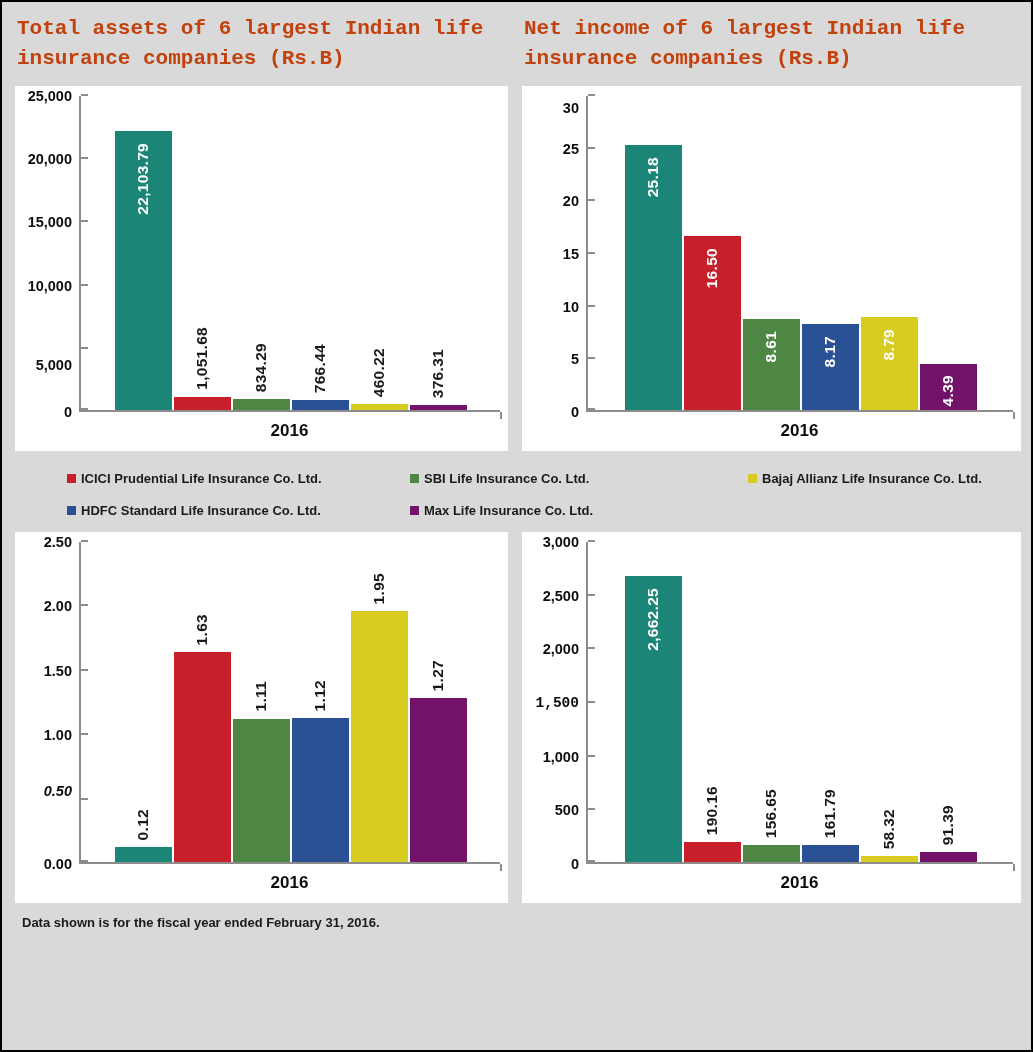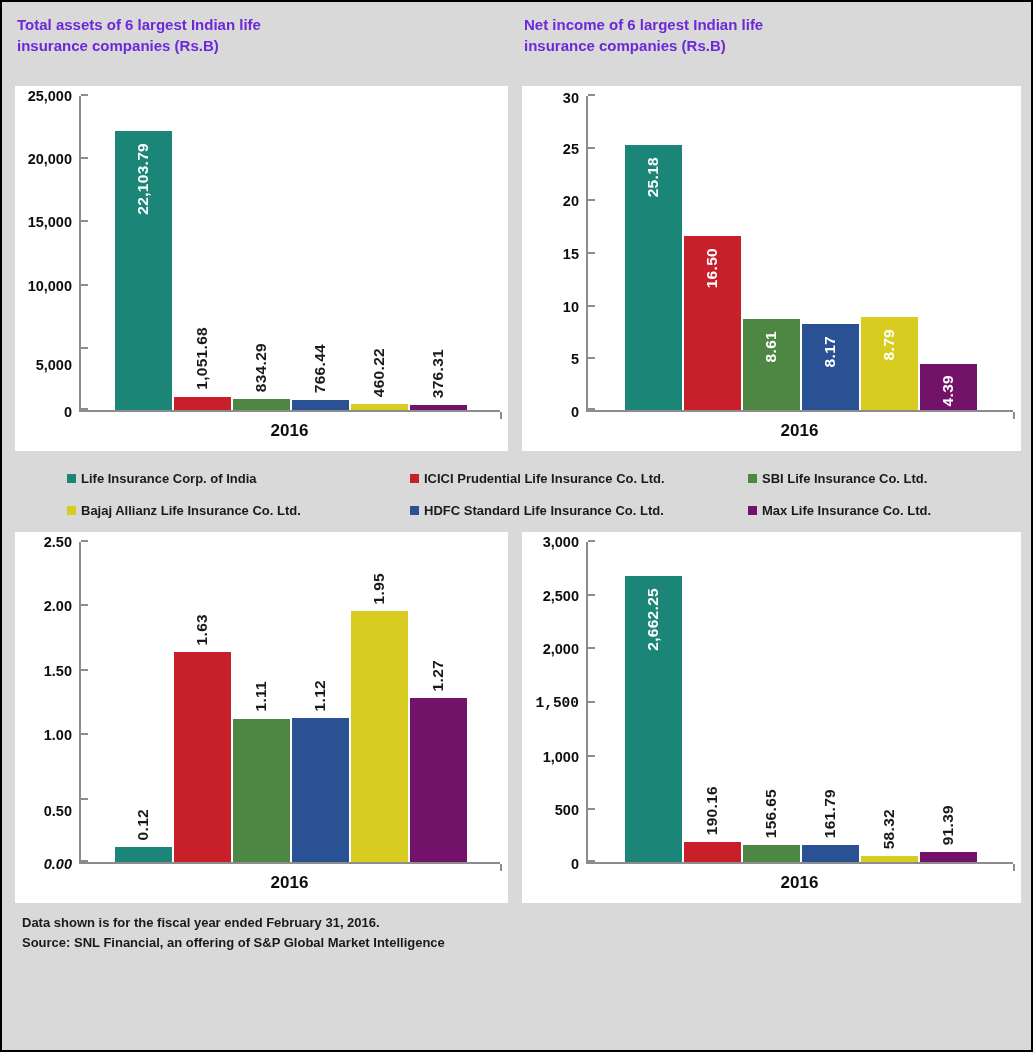--- a/index.html
+++ b/index.html
@@ -14,27 +14,28 @@
     border:2px solid #000000;
     padding:10px 13px 8px 13px;
     overflow:hidden;
   }
   .grid-row {
     display:grid;
     grid-template-columns:493px 499px;
     column-gap:14px;
   }
   .chart-title {
-    font-size:15px;
+    font-size:21px;
     font-weight:bold;
     line-height:1.42;
-    color:#6d28d9;
+    color:#c2410c;
     white-space:pre-line;
     margin:2px 0 6px 2px;
     min-height:66px;
+    font-family:Liberation Mono, monospace;
   }
   .chart-panel {
     background:#ffffff;
     padding:10px 8px 0 6px;
   }
   .chart-body { display:flex; }
   .y-col {
     width:58px;
     position:relative;
     flex:none;
@@ -196,21 +197,21 @@
 insurance companies (Rs.B)</div>
       <div class="chart-panel">
         <div class="chart-body">
           <div class="y-col" style="height: 316px;">
               <div class="ytick-label" style="bottom: -9px;">0</div>
               <div class="ytick-label" style="bottom: 44px;">5</div>
               <div class="ytick-label" style="bottom: 96px;">10</div>
               <div class="ytick-label" style="bottom: 149px;">15</div>
               <div class="ytick-label" style="bottom: 202px;">20</div>
               <div class="ytick-label" style="bottom: 254px;">25</div>
-              <div class="ytick-label" style="bottom: 305px; margin-top: 48px;">30</div>
+              <div class="ytick-label" style="bottom: 295px; margin-top: 48px;">30</div>
             </div>
           <div class="plot" style="height: 316px;">
               <div class="ytick-mark" style="bottom: 0px;"></div>
               <div class="ytick-mark" style="bottom: 51px;"></div>
               <div class="ytick-mark" style="bottom: 103px;"></div>
               <div class="ytick-mark" style="bottom: 156px;"></div>
               <div class="ytick-mark" style="bottom: 209px;"></div>
               <div class="ytick-mark" style="bottom: 261px;"></div>
               <div class="ytick-mark" style="bottom: 314px;"></div>
               <div class="bars">
@@ -248,24 +249,20 @@
             </div>
         </div>
         <div class="x-label">2016</div>
       </div>
     </div>
   </div>
 
   <div class="legend-band">
     <div class="legend-grid">
       <div class="legend-item">
-        <span class="legend-swatch" style="background: rgb(27, 133, 119);"></span>
-        <span>Life Insurance Corp. of India</span>
-      </div>
-      <div class="legend-item">
         <span class="legend-swatch" style="background: rgb(199, 32, 43);"></span>
         <span>ICICI Prudential Life Insurance Co. Ltd.</span>
       </div>
       <div class="legend-item">
         <span class="legend-swatch" style="background: rgb(78, 135, 67);"></span>
         <span>SBI Life Insurance Co. Ltd.</span>
       </div>
       <div class="legend-item">
         <span class="legend-swatch" style="background: rgb(216, 204, 32);"></span>
         <span>Bajaj Allianz Life Insurance Co. Ltd.</span>
@@ -279,22 +276,22 @@
         <span>Max Life Insurance Co. Ltd.</span>
       </div>
     </div>
   </div>
 
   <div class="grid-row">
     <div>
       <div class="chart-panel">
         <div class="chart-body">
           <div class="y-col" style="height: 322px;">
-              <div class="ytick-label" style="bottom: -9px; font-style: italic;">0.00</div>
-              <div class="ytick-label" style="bottom: 44px;">0.50</div>
+              <div class="ytick-label" style="bottom: -9px;">0.00</div>
+              <div class="ytick-label" style="bottom: 64px; font-style: italic;">0.50</div>
               <div class="ytick-label" style="bottom: 120px;">1.00</div>
               <div class="ytick-label" style="bottom: 184px;">1.50</div>
               <div class="ytick-label" style="bottom: 249px;">2.00</div>
               <div class="ytick-label" style="bottom: 313px;">2.50</div>
             </div>
           <div class="plot" style="height: 322px;">
               <div class="ytick-mark" style="bottom: 0px;"></div>
               <div class="ytick-mark" style="bottom: 62px;"></div>
               <div class="ytick-mark" style="bottom: 127px;"></div>
               <div class="ytick-mark" style="bottom: 191px;"></div>
@@ -380,16 +377,15 @@
               </div>
             </div>
         </div>
         <div class="x-label">2016</div>
       </div>
     </div>
   </div>
 
   <div class="footnotes">
     <div class="footnote-line">Data shown is for the fiscal year ended February 31, 2016.</div>
-    <div class="footnote-line">Source: SNL Financial, an offering of S&amp;P Global Market Intelligence</div>
   </div>
 
 </div>
 
 </body></html>

